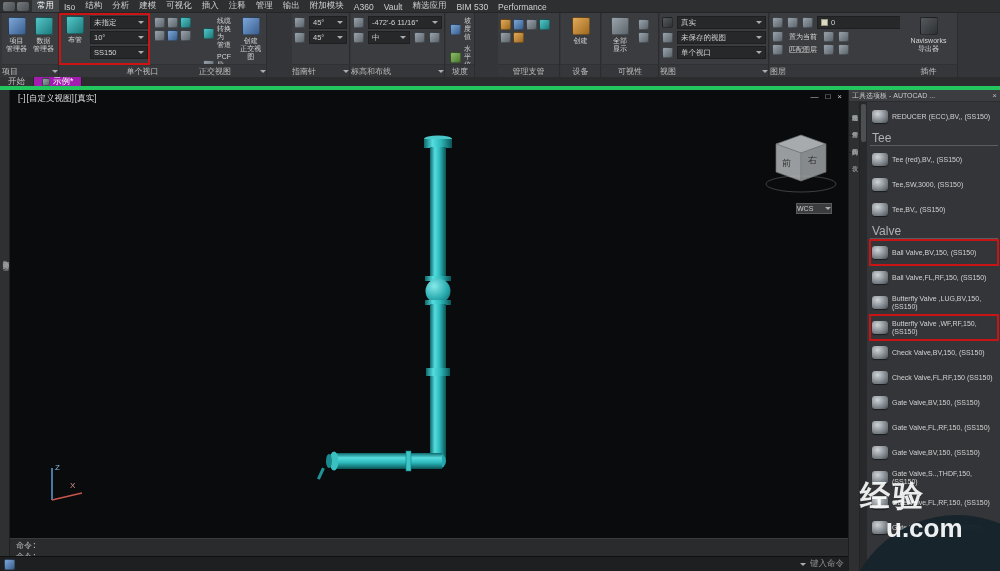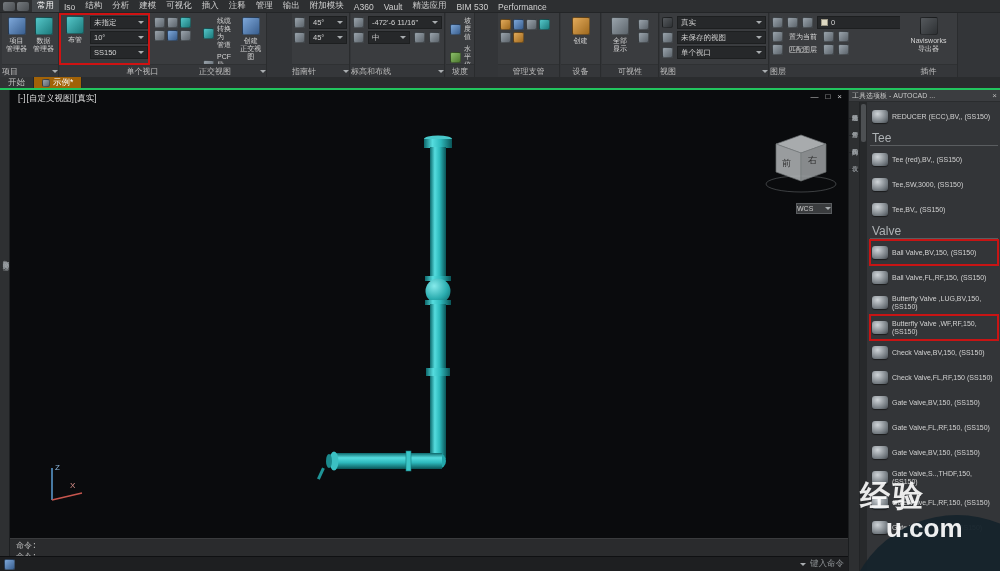--- a/index.html
+++ b/index.html
@@ -37,23 +37,23 @@
 .ic-green{background:linear-gradient(135deg,#8cc06a,#4e7a30)}
 .ic-dark{background:linear-gradient(135deg,#55595d,#2e3134)}
 .dropdown{height:13px;background:#26282a;border:1px solid #1d1f20;color:#d2d2d2;font-size:7.5px;display:flex;align-items:center;padding:0 3px;gap:3px;cursor:pointer;white-space:nowrap;overflow:hidden}
 .dropdown .grow{flex:1}
 .cdn{width:0;height:0;border-left:3px solid transparent;border-right:3px solid transparent;border-top:3.5px solid #a9adb0;flex:0 0 auto;margin-left:auto}
 .chip{width:7px;height:7px;background:#ddd8c2;border:1px solid #9a9684;flex:0 0 auto}
 .redbox{position:absolute;border:2px solid #cf1212;z-index:6;pointer-events:none}
 .icongrid{display:flex;flex-wrap:wrap;gap:2px}
 
 
-.filetabs{position:absolute;top:77px;left:0;width:1000px;height:13px;background:#2a2c2e;display:flex;font-size:8.5px;color:#c5c5c5;border-bottom:2px solid #22c55e}
+.filetabs{position:absolute;top:77px;left:0;width:1000px;height:13px;background:#2a2c2e;display:flex;font-size:8.5px;color:#c5c5c5;border-bottom:4px solid #22c55e}
 .ftab{padding:0 8px;display:flex;align-items:center;gap:3px;background:#313335;border-right:1px solid #242628;cursor:pointer;white-space:nowrap}
-.ftab.active{background:#a16207;color:#fff}
+.ftab.active{background:#a21caf;color:#fff}
 
 
 .leftstrip{position:absolute;top:90px;left:0;width:10px;height:481px;background:#2e3032;border-right:1px solid #1d1f21}
 .leftstrip .vtext{writing-mode:vertical-rl;text-orientation:upright;font-size:6.5px;color:#9fa4a8;margin:165px 0 0 1px;letter-spacing:1px}
 
 
 .viewport{position:absolute;top:90px;left:10px;width:838px;height:481px;background:#0a0b0d;overflow:hidden}
 .vp-label{position:absolute;top:3px;left:8px;font-size:8.5px;color:#dcdcdc;display:flex;gap:1px;z-index:3}
 .vp-controls{position:absolute;top:2px;right:6px;font-size:8px;color:#cccccc;display:flex;gap:7px;z-index:3}
 .pipe-svg{position:absolute;top:0;left:0}

